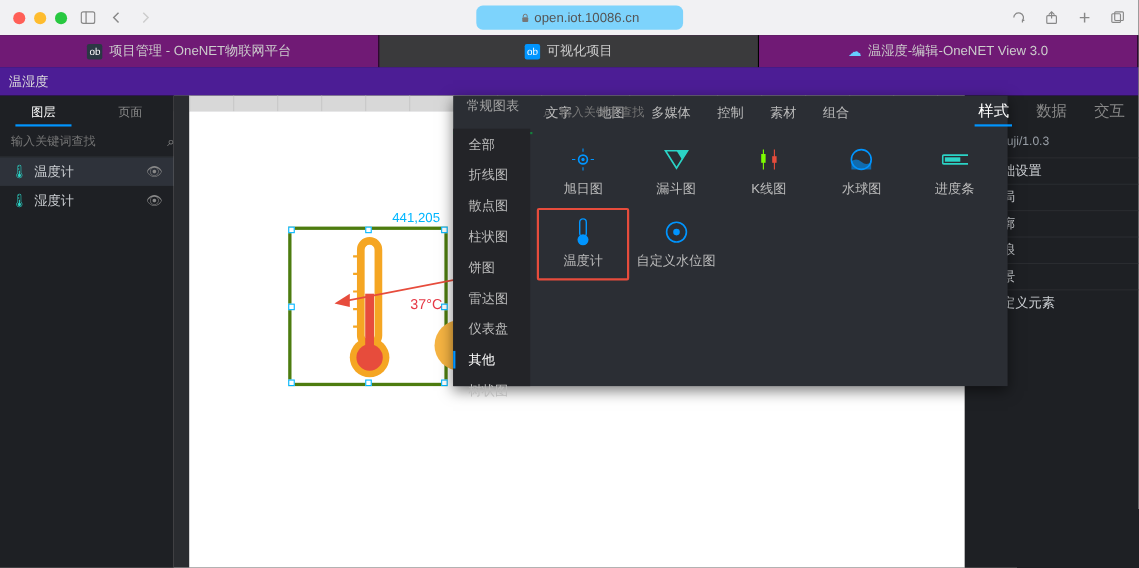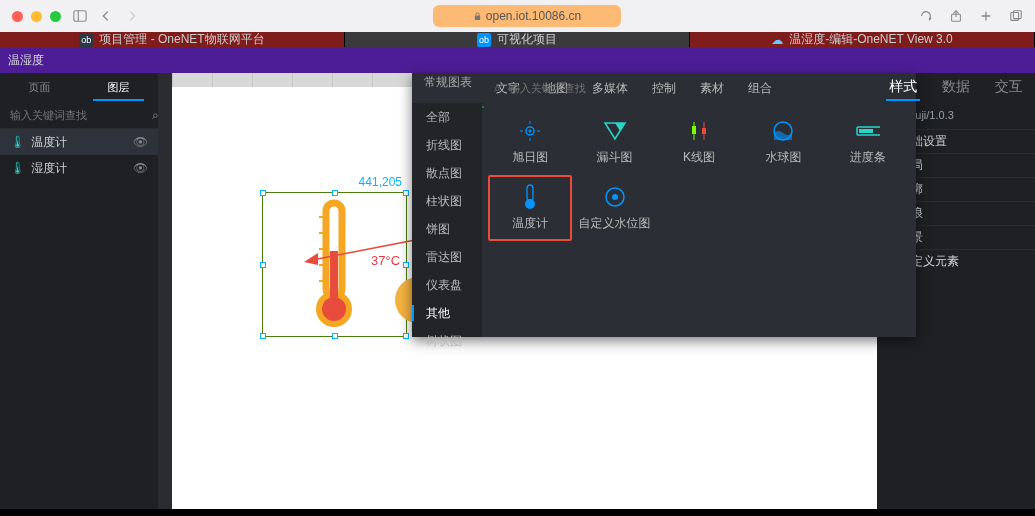--- a/index.html
+++ b/index.html
@@ -2,45 +2,45 @@
 <html><head>
 <meta charset="utf-8">
 <style>
 *{box-sizing:border-box;margin:0;padding:0;font-family:-apple-system,"PingFang SC",sans-serif;font-size:12px;-webkit-user-select:none}
 body{width:1035px;height:516px;overflow:hidden;background:#000}
 .browser-bar{height:32px;background:#f1f1f3;display:flex;align-items:center;padding:0 12px;gap:8px}
 .wbtn{width:11px;height:11px;border-radius:50%}
 .wc{background:#ff5f57}.wm{background:#febc2e}.wg{background:#28c840}
 .bbtn{width:14px;height:14px;margin-left:4px}
 .addr{flex:1;display:flex;justify-content:center}
-.addr-pill{background:#fdba74;border-radius:6px;padding:4px 40px;color:#555;font-size:11px;display:flex;align-items:center;gap:4px}
+.addr-pill{background:#7dd3fc;border-radius:6px;padding:4px 40px;color:#555;font-size:11px;display:flex;align-items:center;gap:4px}
 .lock{width:9px;height:9px}
 .br-right{display:flex;gap:12px;align-items:center}
-.tabs{height:15px;background:#7f1d1d;display:flex;color:#ccc;font-size:11px}
+.tabs{height:29px;background:#701a75;display:flex;color:#ccc;font-size:11px}
 .tab{flex:1;display:flex;align-items:center;justify-content:center;gap:6px;border-right:1px solid #000;position:relative}
 .tab.active{background:#3a3a3c}
 .ico{width:14px;height:14px;display:inline-flex;align-items:center;justify-content:center;border-radius:2px;font-size:9px;color:#fff}
 .ico-db{background:#2b3844}.ico-ob{background:#0095ff}.ico-cloud{color:#6cf}
 .appbar{height:26px;background:#4c1d95;color:#ddd;display:flex;align-items:center;padding:0 8px;font-size:13px;justify-content:space-between}
 .menu-right{display:flex;gap:4px;font-size:11px;color:#bbb}
 .menu-right span{padding:0 4px}
 .main{display:flex;height:436px}
 .left{width:158px;background:#1e2024;color:#bbb;display:flex;flex-direction:column}
 .ltabs{display:flex;height:28px}
 .ltab{flex:1;display:flex;align-items:center;justify-content:center;font-size:11px;color:#888;position:relative}
 .ltab.active{color:#fff}
 .ltab.active:after{content:"";position:absolute;bottom:0;left:18%;width:64%;height:2px;background:#0095ff}
 .search{display:flex;align-items:center;height:28px;padding:0 10px;color:#888;font-size:11px;border-bottom:1px solid #2a2c30}
 .search input{flex:1;background:none;border:none;outline:none;color:#888;font-size:11px}
 .layer{display:flex;align-items:center;height:26px;padding:0 10px;gap:6px;font-size:11px;color:#cfd2d6}
 .layer.sel{background:#2e323a}
 .eye{margin-left:auto;color:#888}
 .canvas-wrap{flex:1;position:relative;background:#fff;border-left:14px solid #2a2c30;border-top:14px solid #2a2c30}
 .ruler-h{position:absolute;left:0;top:-14px;right:0;height:14px;background:linear-gradient(90deg,#c6c6c6 1px,transparent 1px) repeat-x,#d8d8d8;background-size:40px 14px}
-.sel-box{position:absolute;left:90px;top:105px;width:145px;height:145px;border:1px solid #4d7c0f}
+.sel-box{position:absolute;left:90px;top:105px;width:145px;height:145px;border:3px solid #4d7c0f}
 .hnd{position:absolute;width:6px;height:6px;background:#fff;border:1px solid #00b6ff}
 .h1{left:-3px;top:-3px}.h2{right:-3px;top:-3px}.h3{left:-3px;bottom:-3px}.h4{right:-3px;bottom:-3px}
 .h5{left:50%;top:-3px;margin-left:-3px}.h6{left:50%;bottom:-3px;margin-left:-3px}
 .h7{top:50%;left:-3px;margin-top:-3px}.h8{top:50%;right:-3px;margin-top:-3px}
 .coord{position:absolute;right:4px;top:-18px;color:#00b6ff;font-size:12px;font-weight:500}
 .thermo{position:absolute;left:45px;top:6px}
 .temp-label{position:absolute;left:108px;top:60px;color:#e63946;font-size:13px;font-weight:400}
 .sun{position:absolute;left:223px;top:190px;width:46px;height:46px;background:#f5b342;border-radius:50%}
 .menu{position:absolute;left:240px;top:-14px;width:504px;background:#2b2e34;box-shadow:0 4px 12px rgba(0,0,0,.5)}
 .mtop{height:30px;display:flex;align-items:center;color:#ccc;font-size:11px}
@@ -129,22 +129,22 @@
     </div>
 </div>
 
 <div class="appbar">
   <span>温湿度</span>
 </div>
 
 <div class="main">
   <div class="left">
     <div class="ltabs">
+      <div class="ltab active">图层</div>
       <div class="ltab">页面</div>
-      <div class="ltab active">图层</div>
     </div>
     <div class="search">
       <input placeholder="输入关键词查找" style="">
       <span>⌕</span>
     </div>
     <div class="layer sel">
         <span style="color:#2bd4c6">🌡</span>
         <span>温度计</span>
         <span class="eye">👁</span>
       </div>

